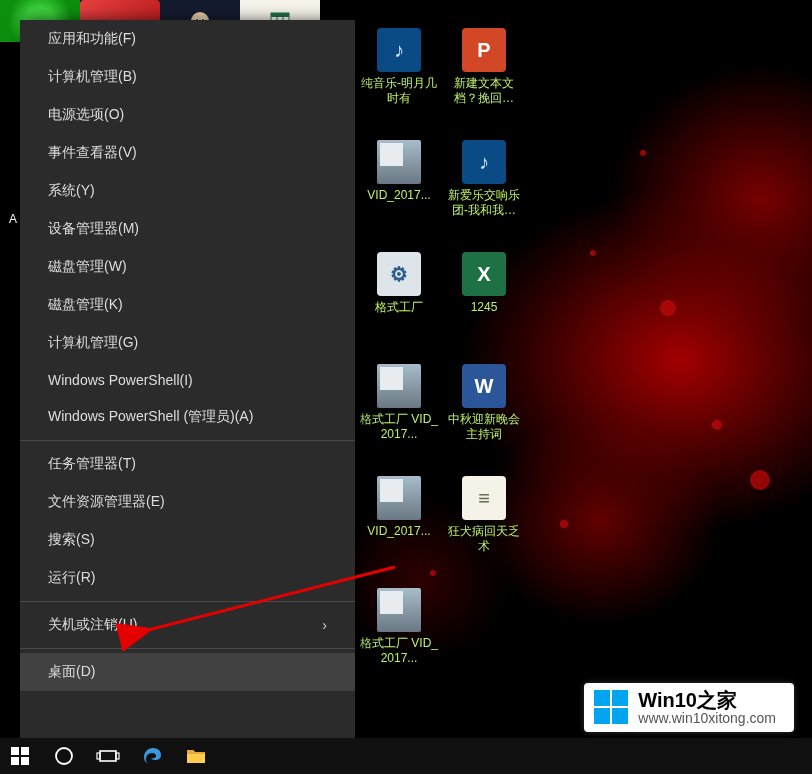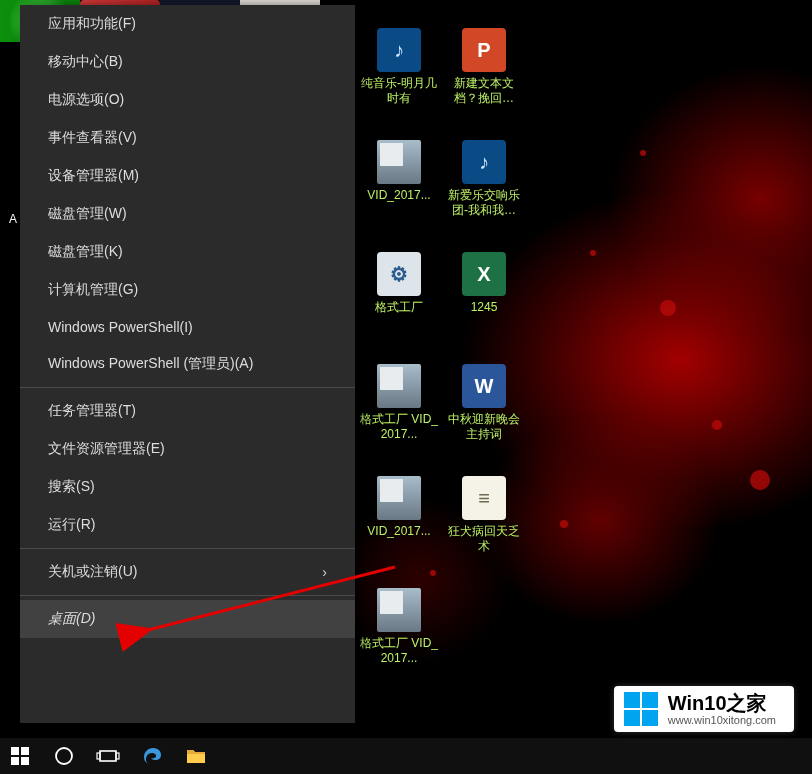--- a/index.html
+++ b/index.html
@@ -63,39 +63,39 @@
 }
 .app-green { background: radial-gradient(circle at 50% 50%, #3cce3c 30%, #0d8f0d 70%); }
 .app-red   { background: linear-gradient(135deg,#e84040,#b31818); border-radius:4px; }
 .app-dark  { background:#141b2e; }
 .app-light { background:#f6f3ea; }
 
 
 .ctx-menu {
   position:absolute;
   left:20px;
-  top:5px;
+  top:20px;
   width:335px;
   height:718px;
   background:#2b2b2b;
   color:#ddd;
   display:flex;
   flex-direction:column;
   box-shadow:4px 0 14px rgba(0,0,0,.6);
 }
 .ctx-item {
   padding:10px 28px;
   font-size:14px;
   cursor:default;
   display:flex;
   align-items:center;
   justify-content:space-between;
 }
 .ctx-sep { height:1px; background:#4a4a4a; margin:4px 0; }
-.ctx-item.highlight { background:#414141;font-style:italic; }
+.ctx-item.highlight { background:#414141; }
 
 
 .taskbar {
   position:absolute;
   left:0; right:0; bottom:0;
   height:36px;
   background:#101010;
   display:flex;
   align-items:center;
   padding-left:6px;
@@ -116,21 +116,21 @@
   border-radius:4px;
   display:flex;
   align-items:center;
   gap:10px;
   box-shadow:0 0 6px rgba(255,255,255,.2);
 }
 .watermark .logo { width:34px; height:34px; display:grid; grid-template-columns:1fr 1fr; grid-template-rows:1fr 1fr; gap:2px; }
 .watermark .logo span { background:#00a4ef; }
 .watermark .txt { display:flex; flex-direction:column; line-height:1.1; }
 .watermark .t1 { font-size:20px; font-weight:700; }
-.watermark .t2 { font-size:11px; color:#555; }
+.watermark .t2 { font-size:14px; color:#555; }
 
 
 .svg-icon { width:24px; height:24px; }
 .chevron { font-size:14px; color:#ccc; }
 
 .thumb { width:44px; height:44px; background:linear-gradient(#a8bcc9,#697885); margin:0 auto 4px; border-radius:2px; position:relative; }
 .thumb::after { content:''; position:absolute; left:3px; top:3px; right:18px; bottom:18px; background:#e8ecef; }
 </style>
 </head>
 <body>
@@ -235,27 +235,30 @@
         <span class="label">狂犬病回天乏术</span>
       </div>
     </div>
 </div>
 
 <div class="ctx-menu" id="ctxmenu">
     <div class="ctx-item">
       <span>应用和功能(F)</span>
     </div>
     <div class="ctx-item">
-      <span>移动中心(B)</span>
+      <span>计算机管理(B)</span>
     </div>
     <div class="ctx-item">
       <span>电源选项(O)</span>
     </div>
     <div class="ctx-item">
       <span>事件查看器(V)</span>
+    </div>
+    <div class="ctx-item">
+      <span>系统(Y)</span>
     </div>
     <div class="ctx-item">
       <span>设备管理器(M)</span>
     </div>
     <div class="ctx-item">
       <span>磁盘管理(W)</span>
     </div>
     <div class="ctx-item">
       <span>磁盘管理(K)</span>
     </div>

